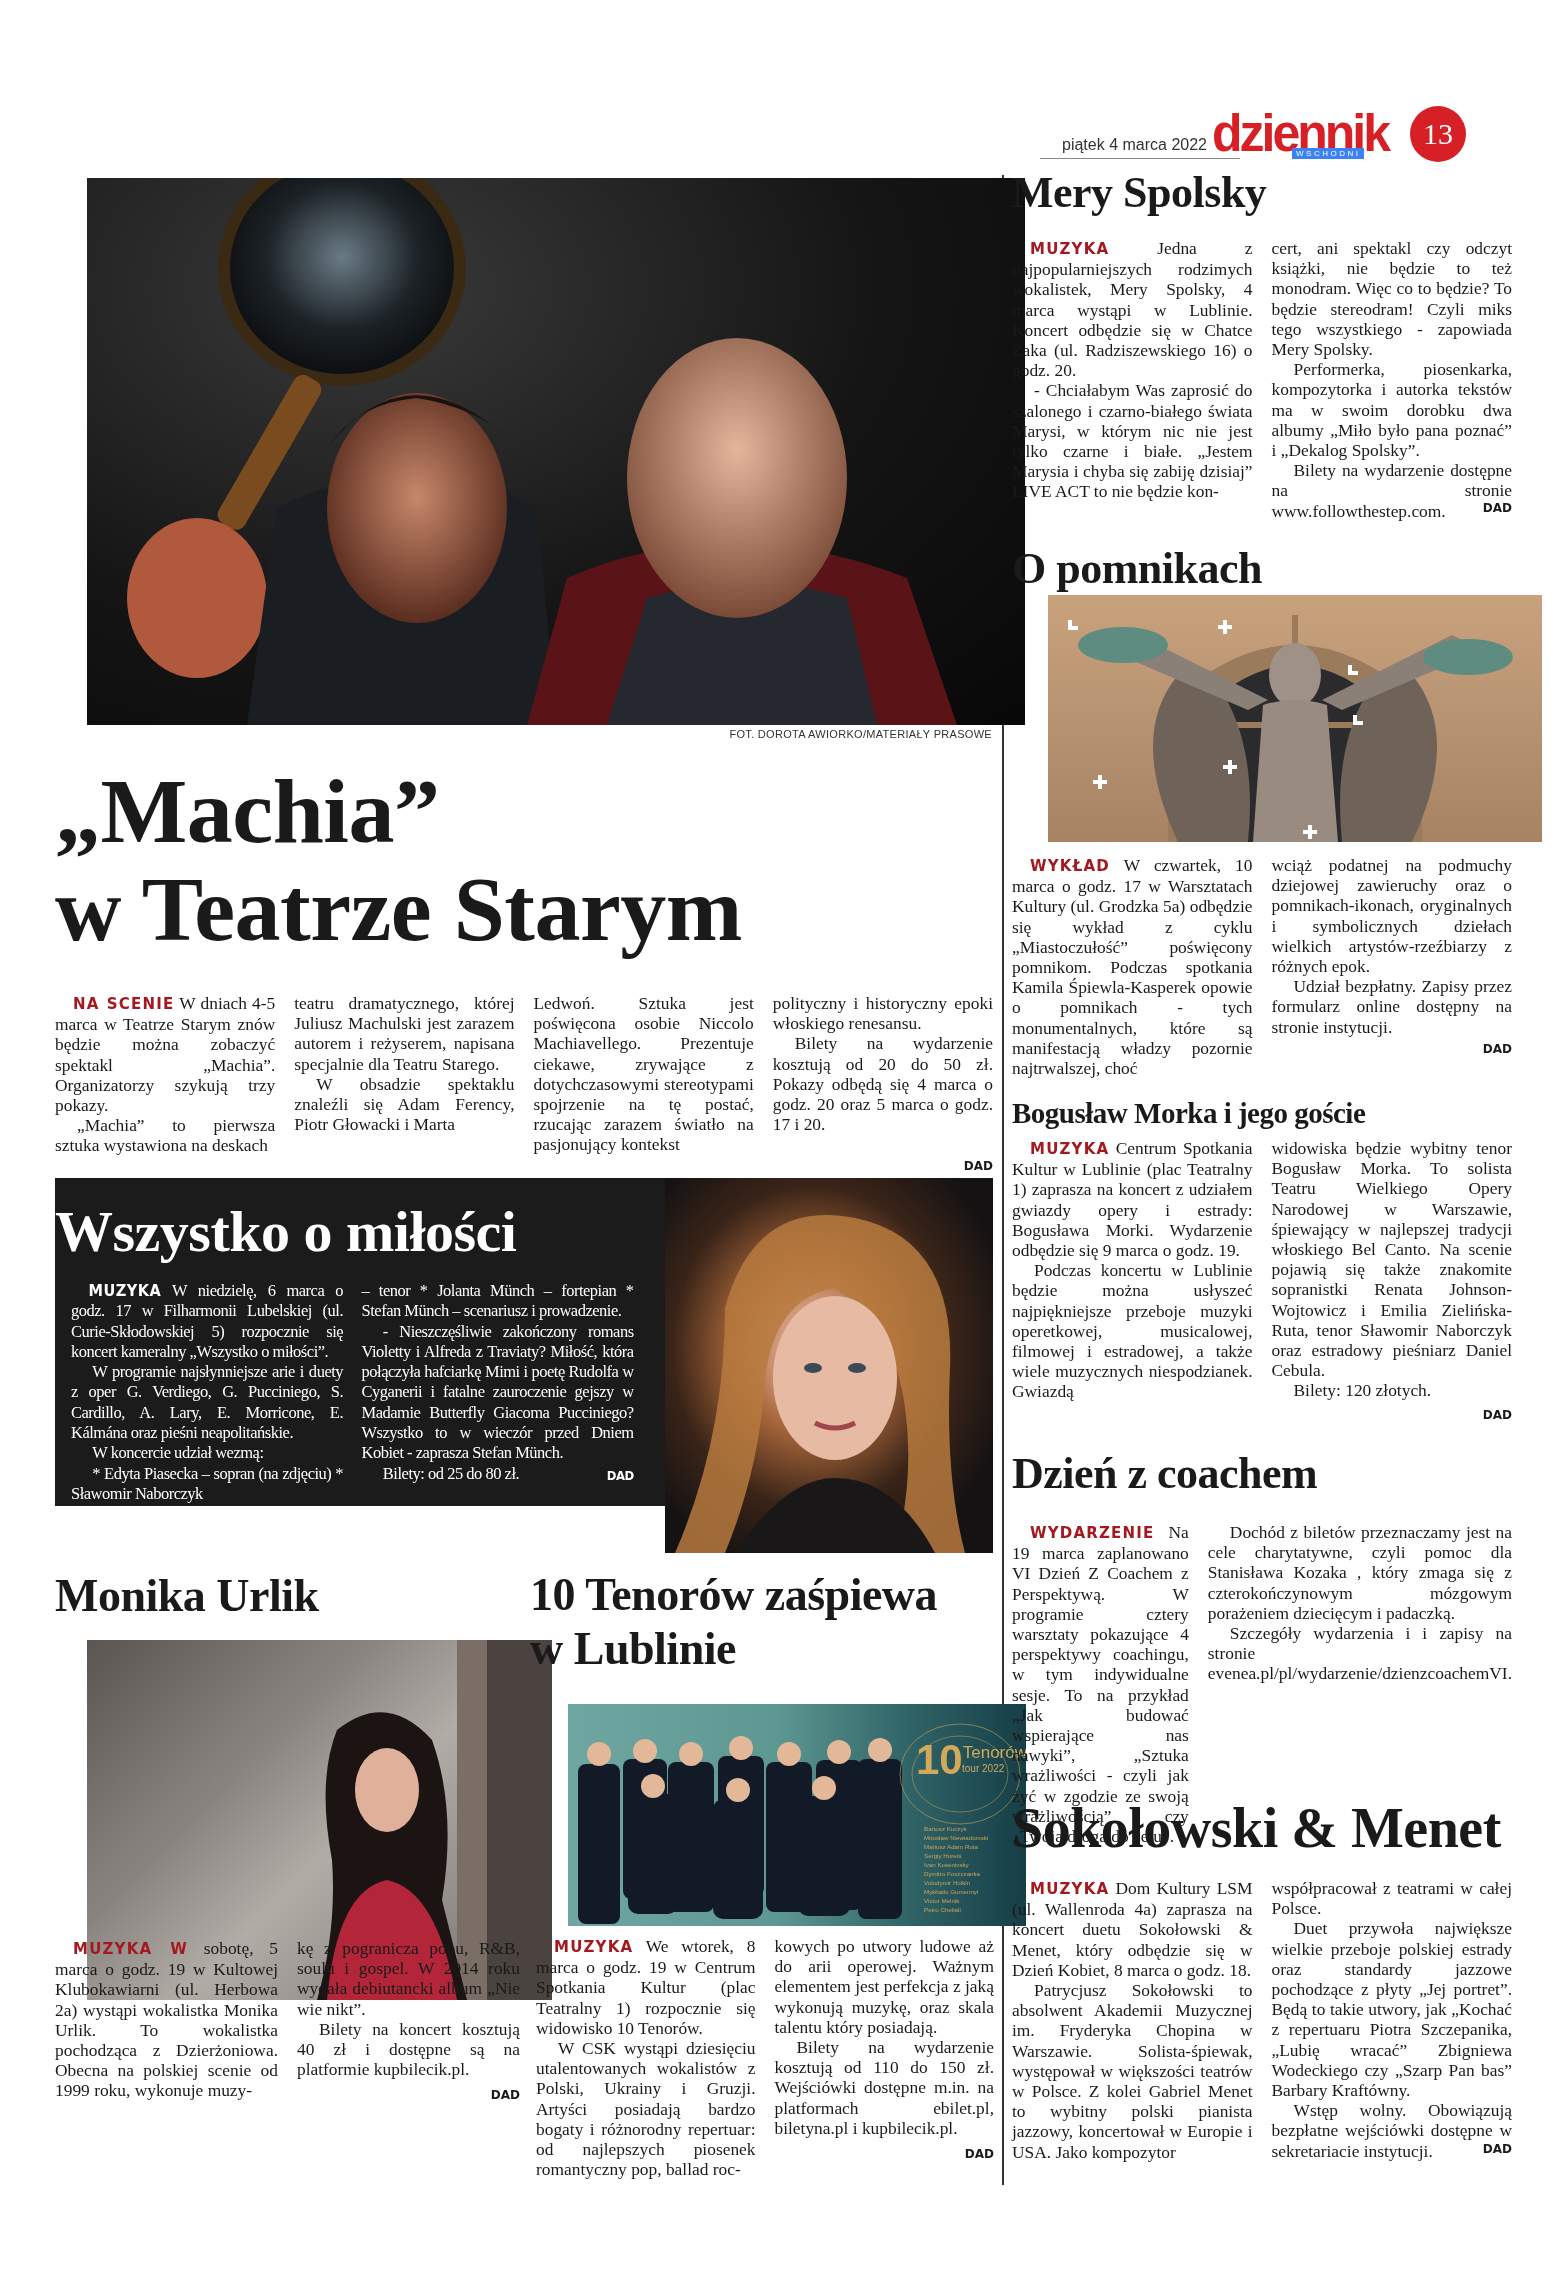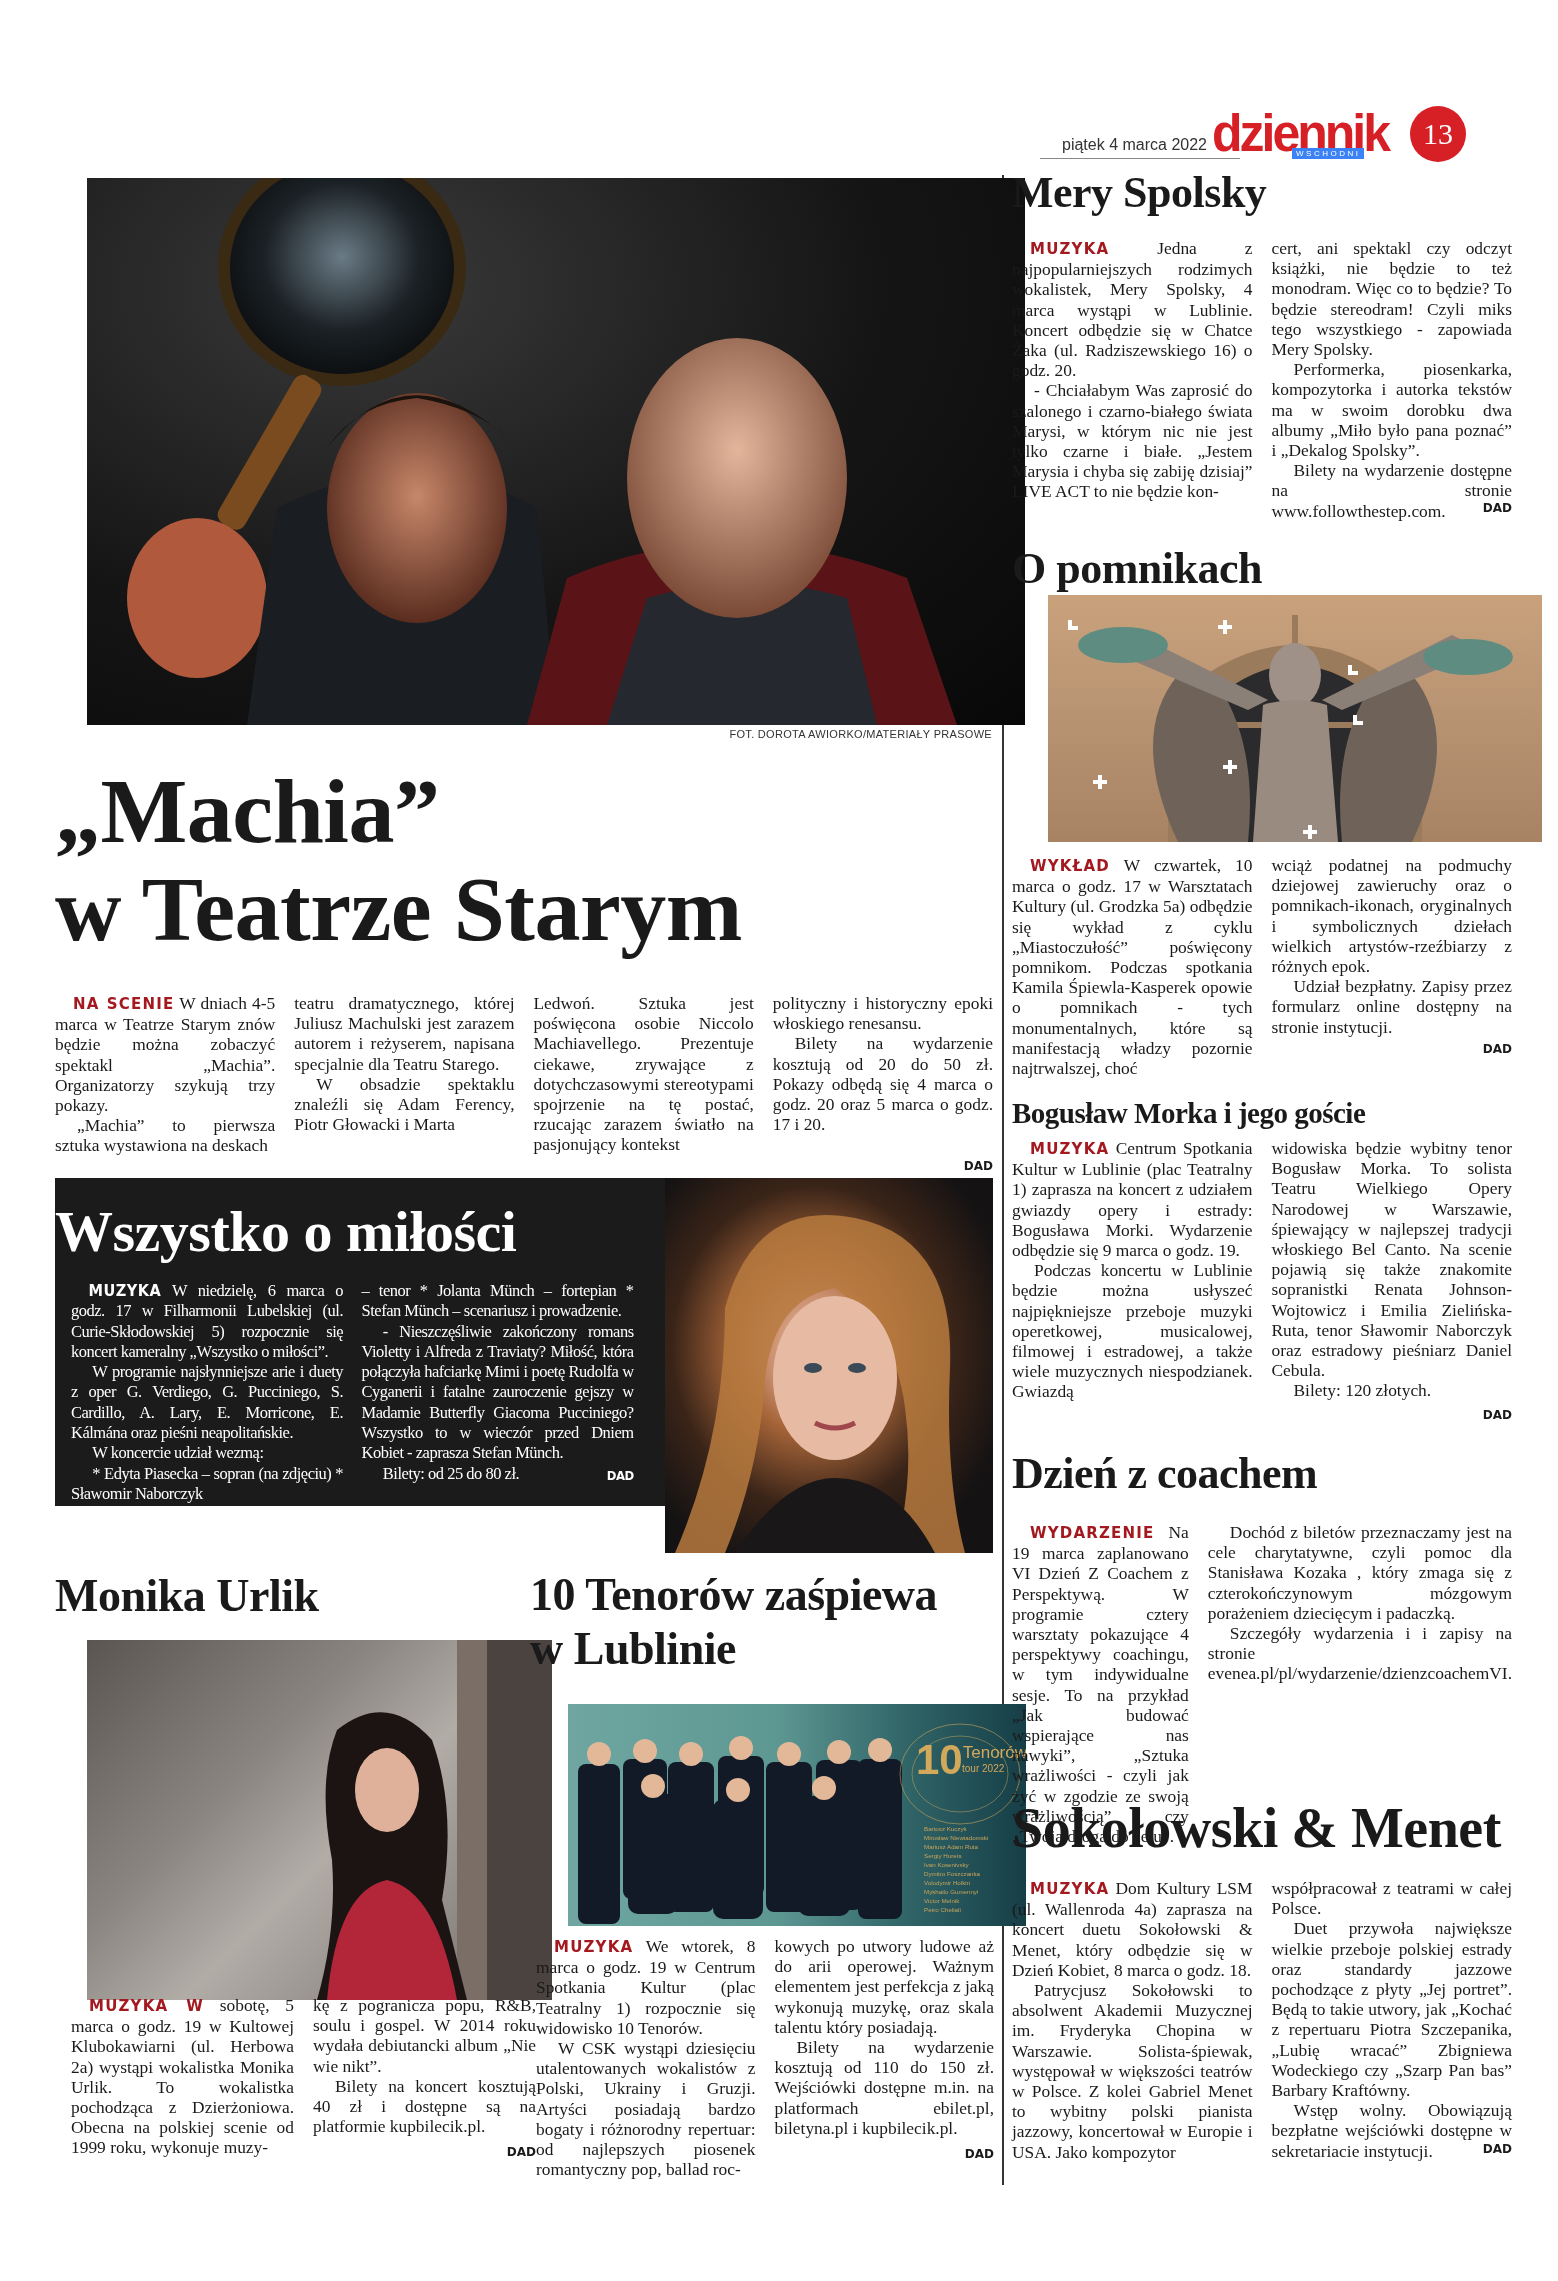--- a/index.html
+++ b/index.html
@@ -125,21 +125,21 @@
 <div class="abs headline" style="left:55px;top:1568px;width:460px;font-size:46px;line-height:56px;">Monika Urlik</div>
 <div class="img" style="left:55px;top:1640px;width:465px;height:360px;background:linear-gradient(135deg,#5a5550 0%,#8a8580 35%,#b1aca6 55%,#6f6a66 100%);">
   <svg width="465" height="360" viewBox="0 0 465 360">
     <rect x="385" y="0" width="80" height="360" fill="#4a4340"></rect>
     <rect x="370" y="0" width="30" height="360" fill="#7a6e66"></rect>
     <path d="M250 90 Q300 50 345 100 Q370 170 355 260 L380 360 L230 360 Q250 290 245 220 Q230 140 250 90Z" fill="#1c1413"></path>
     <ellipse cx="300" cy="150" rx="32" ry="42" fill="#e0b19a"></ellipse>
     <path d="M240 360 Q250 250 300 240 Q350 250 370 360Z" fill="#b32639"></path>
   </svg>
 </div>
-<div class="abs body-text cols2" style="left:55px;top:1995px;width:465px;margin-left:16px;">
+<div class="abs body-text cols2" style="left:55px;top:1938px;width:465px;">
   <div>
     <p class="first"><span class="kicker">MUZYKA W</span> <span>sobotę, 5 marca o godz. 19 w Kultowej Klubokawiarni (ul. Herbowa 2a) wystąpi wokalistka Monika Urlik. To wokalistka pochodząca z Dzierżoniowa. Obecna na polskiej scenie od 1999 roku, wykonuje muzy-</span></p>
   </div>
   <div>
     <p style="text-indent:0">kę z pogranicza popu, R&amp;B, soulu i gospel. W 2014 roku wydała debiutancki album „Nie wie nikt”.</p>
     <p>Bilety na koncert kosztują 40 zł i dostępne są na platformie kupbilecik.pl.</p>
     <span class="sig" style="margin-top:6px;">DAD</span>
   </div>
 </div>
 

